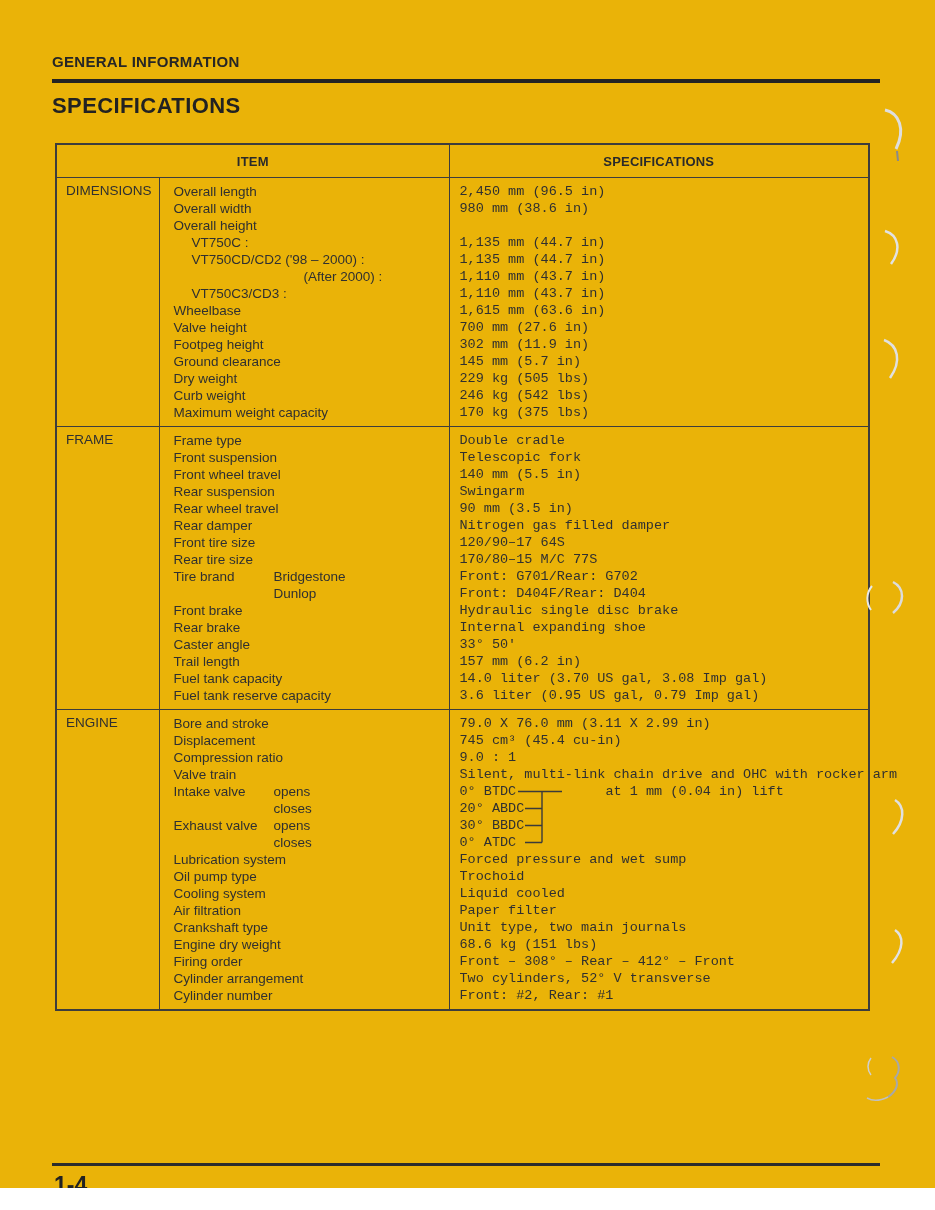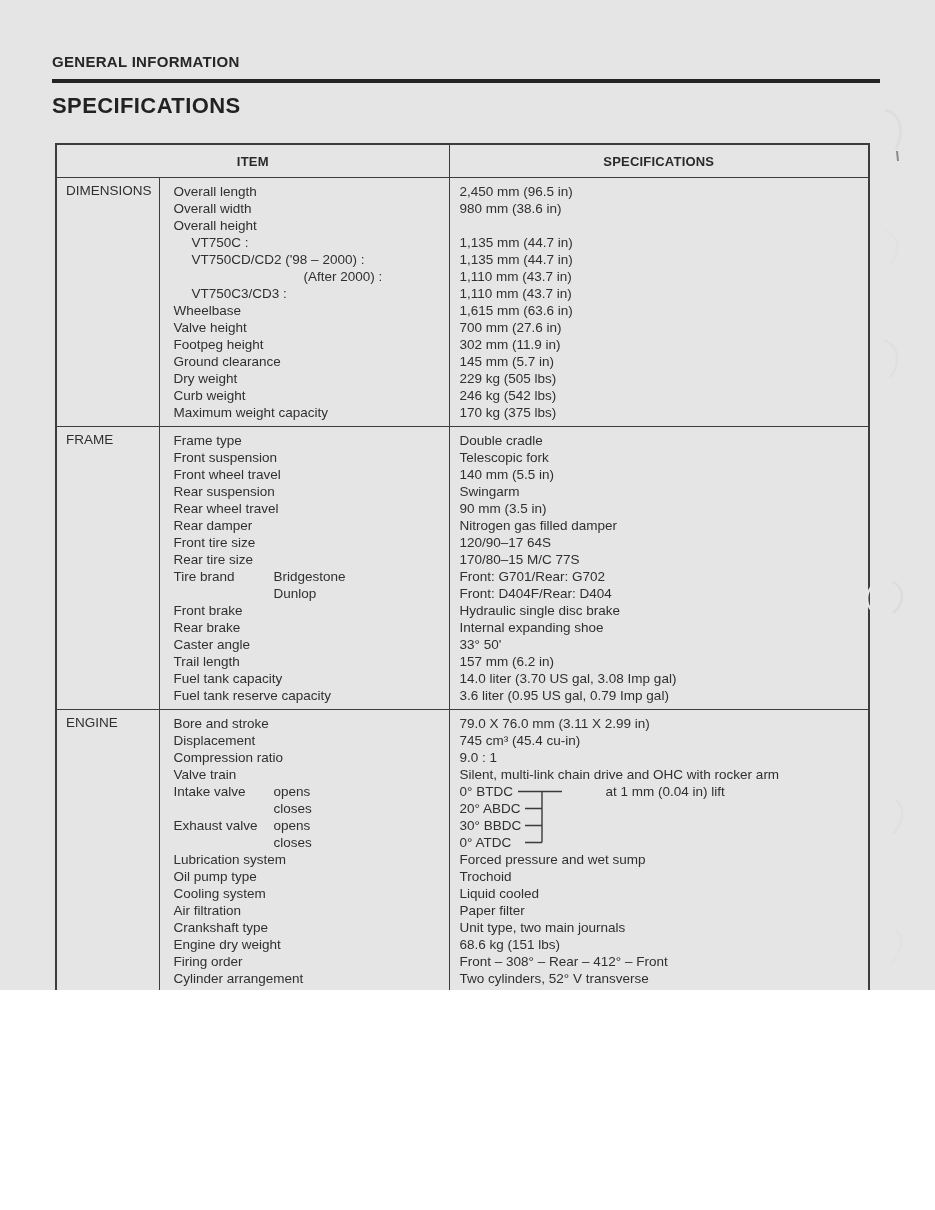--- a/index.html
+++ b/index.html
@@ -1,19 +1,19 @@
 <!DOCTYPE html>
 <html><head>
 <meta charset="utf-8">
 <style>
   html, body { margin:0; padding:0; background:#ffffff; }
   .page {
     position:relative;
-    width:935px; height:990px;
-    background:#e5e5e5;
+    width:935px; height:1188px;
+    background:#eab308;
     font-family:"Liberation Sans", sans-serif;
     color:#2e2e2e;
     overflow:hidden;
   }
   .doc-header {
     position:absolute; left:52px; top:53px;
     font-size:15px; font-weight:700; letter-spacing:.3px; color:#262626;
   }
   .header-rule {
     position:absolute; left:52px; top:79px;
@@ -34,21 +34,21 @@
   table.spec-table { border-width:2px;border-radius:21px; }
   table.spec-table thead th {
     height:30px; font-size:13px; font-weight:700;
     text-align:center; color:#2a2a2a; letter-spacing:.2px;
   }
   table.spec-table tbody td {
     vertical-align:top; font-size:13.5px; color:#303030;
   }
   td.sec   { padding:5px 2px 4px 9px; }
   td.items { padding:5px 0 5px 14px; position:relative; }
-  td.specs { padding:5px 0 4px 10px; position:relative; }
+  td.specs { padding:5px 0 4px 10px; position:relative;font-family:Liberation Mono, monospace; }
   .line { height:17px; line-height:17px; position:relative; white-space:nowrap; }
   .line > span { display:inline-block; }
   .ind-1 { padding-left:18px; }
   .ind-2 { padding-left:130px; }
   .item2 { position:absolute; left:100px; top:0; }
   .vt-note { position:absolute; left:118px; top:0;margin-left:28px; }
   .bracket-svg { position:absolute; left:0; top:0; pointer-events:none; }
   .binding-marks { position:absolute; left:0; top:0; pointer-events:none; }
   .footer-rule {
     position:absolute; left:52px; top:1163px;

